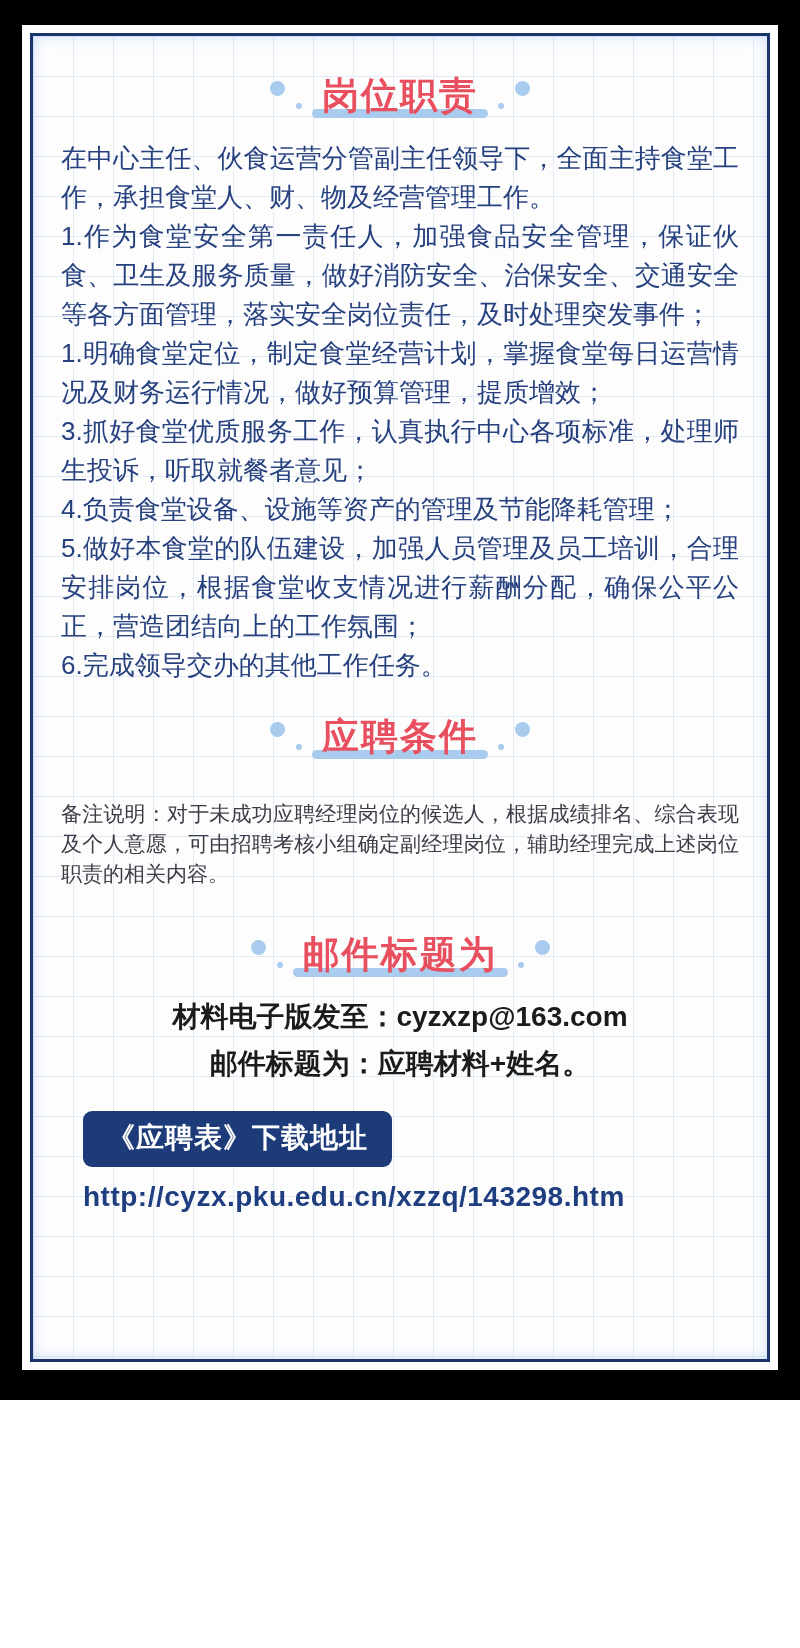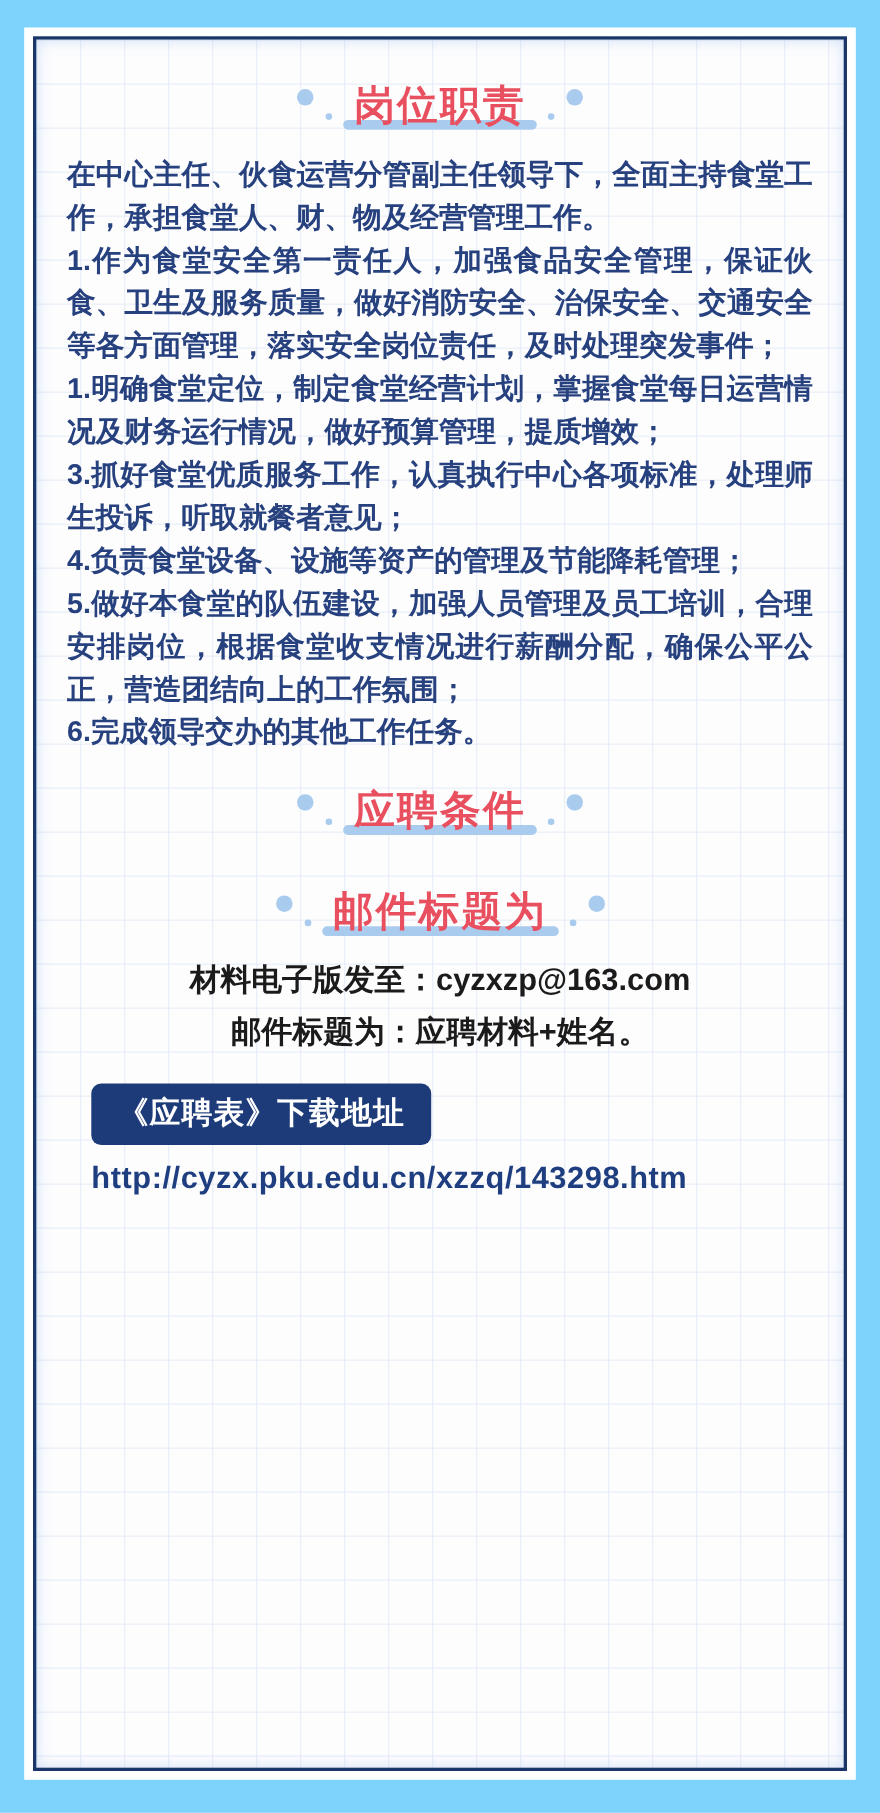--- a/index.html
+++ b/index.html
@@ -2,22 +2,22 @@
 <html><head>
 <meta charset="utf-8">
 <style>
   * { margin: 0; padding: 0; box-sizing: border-box; }
   html, body { width: 800px; }
   body { font-family: "Liberation Sans", sans-serif; }
 
   .page {
     position: relative;
     width: 800px;
-    height: 1648px;
-    background: #7dd3fc;
+    height: 1400px;
+    background: #000000;
     overflow: hidden;
   }
 
   
   .card {
     position: absolute;
     left: 22px; top: 25px; right: 22px; bottom: 30px;
     background: #ffffff;
   }
 
@@ -70,21 +70,21 @@
     background: #a9cbee;
     z-index: -1;
   }
   .hdr-label { position: relative; z-index: 1; }
 
   
   .body-copy { margin-top: 17px; }
   .body-copy p {
     font-size: 26px;
     line-height: 39px;
-    font-weight: 700;
+    font-weight: 400;
     color: #27417f;
     text-align: justify;
   }
 
   .sec-requirements .hdr { margin-top: 26px; }
   .sec-materials   .hdr { margin-top: 40px; }
 
   .note {
     margin-top: 36px;
     font-size: 21px;
@@ -168,20 +168,21 @@
           </span>
           <span class="hdr-text">
             <span class="hdr-underline"></span>
             <span class="hdr-label">应聘条件</span>
           </span>
           <span class="dots dots-right">
             <span class="dot small"></span>
             <span class="dot big"></span>
           </span>
         </div>
+        <p class="note">备注说明：对于未成功应聘经理岗位的候选人，根据成绩排名、综合表现及个人意愿，可由招聘考核小组确定副经理岗位，辅助经理完成上述岗位职责的相关内容。</p>
       </div>
 
       <div class="sec sec-materials">
         <div class="hdr">
           <span class="dots dots-left">
             <span class="dot big"></span>
             <span class="dot small"></span>
           </span>
           <span class="hdr-text">
             <span class="hdr-underline"></span>

